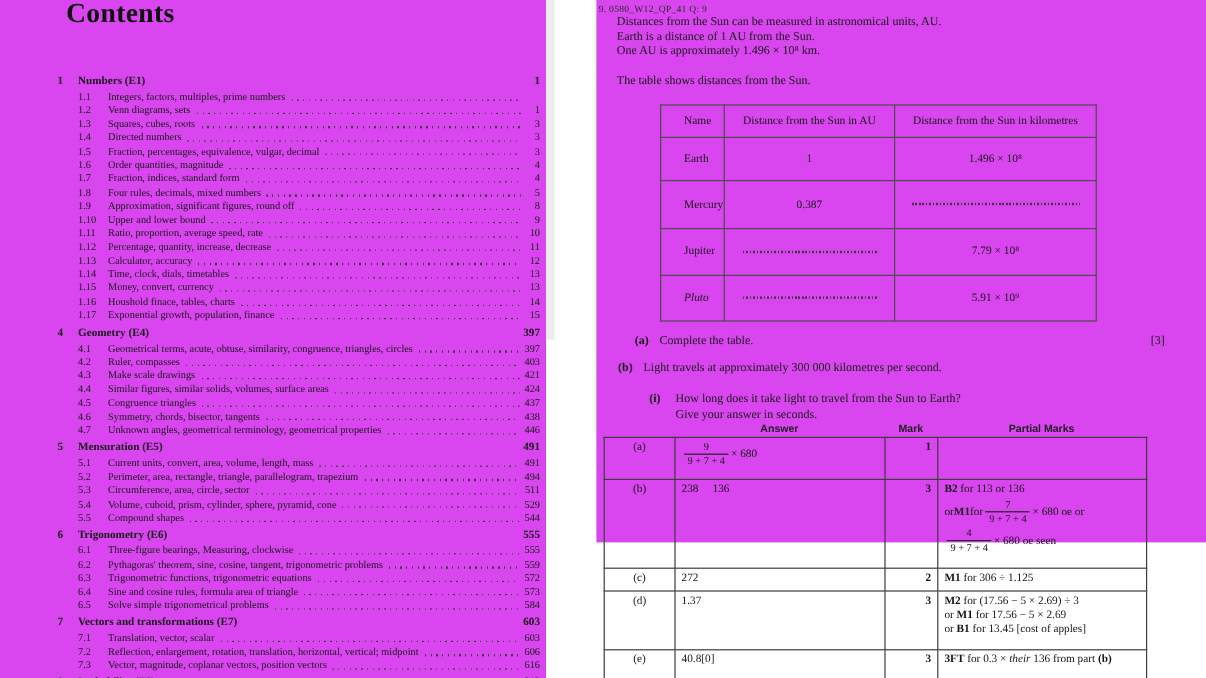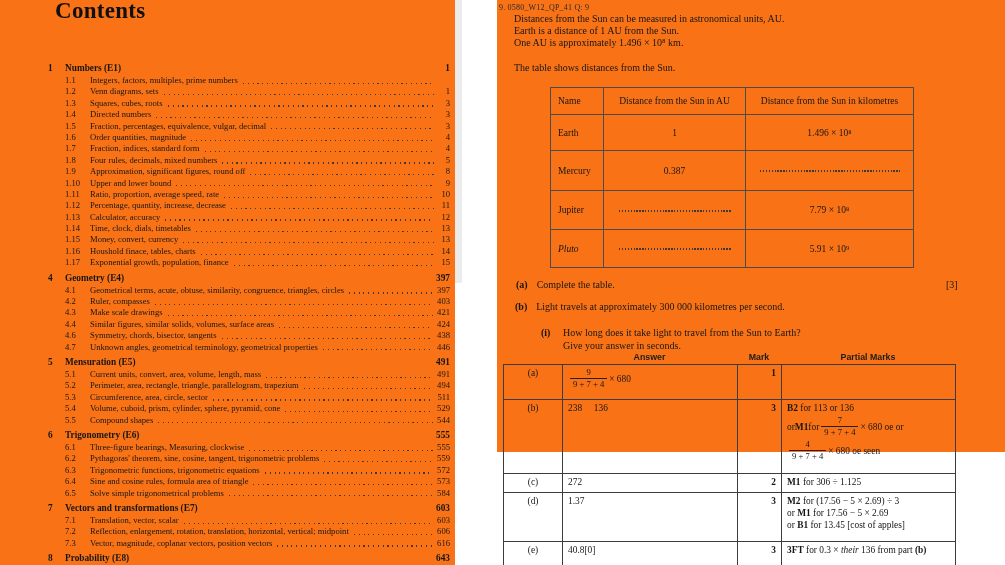--- a/index.html
+++ b/index.html
@@ -1,18 +1,18 @@
 <!DOCTYPE html>
 <html><head>
 <meta charset="utf-8">
 <style>
   * { margin:0; padding:0; box-sizing:border-box; }
   html,body { width:1005px; height:565px; overflow:hidden; background:#ffffff;
               font-family:"Liberation Serif", serif; color:#161616; }
-  .page { position:absolute; top:0; background:#f97316; }
+  .page { position:absolute; top:0; background:#d946ef; }
 
   
   .left-page { left:0; width:455px; height:565px; }
   .contents-title { position:absolute; left:55px; top:-2px; font-size:23px; font-weight:bold;
                     letter-spacing:.3px; color:#101010; }
   .toc { position:absolute; left:48px; top:62px; width:402px; }
   .toc-section { margin-top:3px; }
   .toc-section:first-child { margin-top:0; }
   .toc-hrow { display:flex; align-items:baseline; font-weight:bold; font-size:9.3px;
               height:13px; line-height:13px; }
@@ -29,25 +29,25 @@
   .pane-divider { position:absolute; left:455px; top:0; width:7px; height:283px; background:#ececec; }
 
   
   .right-page { left:497px; width:508px; height:452px; font-size:10px; }
   .q-header { position:absolute; left:2px; top:3px; font-size:8px; color:#2a2a2a; letter-spacing:.2px; }
   .q-intro { position:absolute; left:17px; top:13px; line-height:12px; }
   .q-caption { position:absolute; left:17px; top:62px; }
 
   table.dist { position:absolute; left:53px; top:87px; border-collapse:collapse; table-layout:fixed; }
   table.dist td { border:1.5px solid #4c4c4c; font-size:9.5px; text-align:center; vertical-align:middle; }
-  table.dist td.namecol { text-align:left; padding-left:7px; }
+  table.dist td.namecol { text-align:left; padding-left:19px; }
   .dotline { display:inline-block; height:2px; vertical-align:middle;
              background-image:repeating-linear-gradient(to right,#3a3a3a 0,#3a3a3a 1.3px,transparent 1.3px,transparent 2.9px); }
 
-  .q-part-a { position:absolute; left:19px; top:279px; width:470px; }
+  .q-part-a { position:absolute; left:32px; top:279px; width:470px; }
   .q-part-b { position:absolute; left:18px; top:301px; }
   .q-part-bi { position:absolute; left:44px; top:326px; line-height:13px; }
   .plabel { font-weight:bold; }
   .ptext { margin-left:9px; }
   .bi-text { display:inline-block; vertical-align:top; margin-left:10px; }
   .amarks { position:absolute; left:430px; top:0; }
 
   
   .ms { position:absolute; left:6px; top:352px; width:452px; }
   .ms-head { display:flex; font-family:"Liberation Sans", sans-serif; font-weight:bold;
@@ -206,20 +206,26 @@
           <span class="tnum">4.3</span>
           <span>Make scale drawings</span>
           <span class="leader"></span>
           <span class="tpage">421</span>
         </div>
         <div class="toc-irow">
           <span class="tnum">4.4</span>
           <span>Similar figures, similar solids, volumes, surface areas</span>
           <span class="leader"></span>
           <span class="tpage">424</span>
+        </div>
+        <div class="toc-irow">
+          <span class="tnum">4.5</span>
+          <span>Congruence triangles</span>
+          <span class="leader"></span>
+          <span class="tpage">437</span>
         </div>
         <div class="toc-irow">
           <span class="tnum">4.6</span>
           <span>Symmetry, chords, bisector, tangents</span>
           <span class="leader"></span>
           <span class="tpage">438</span>
         </div>
         <div class="toc-irow">
           <span class="tnum">4.7</span>
           <span>Unknown angles, geometrical terminology, geometrical properties</span>

